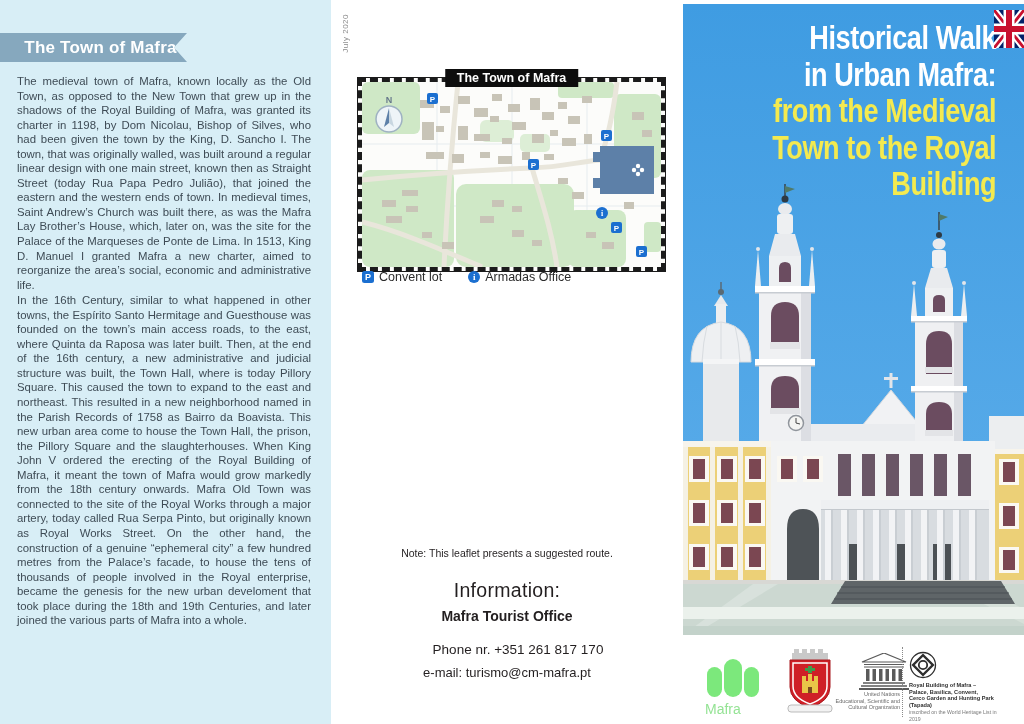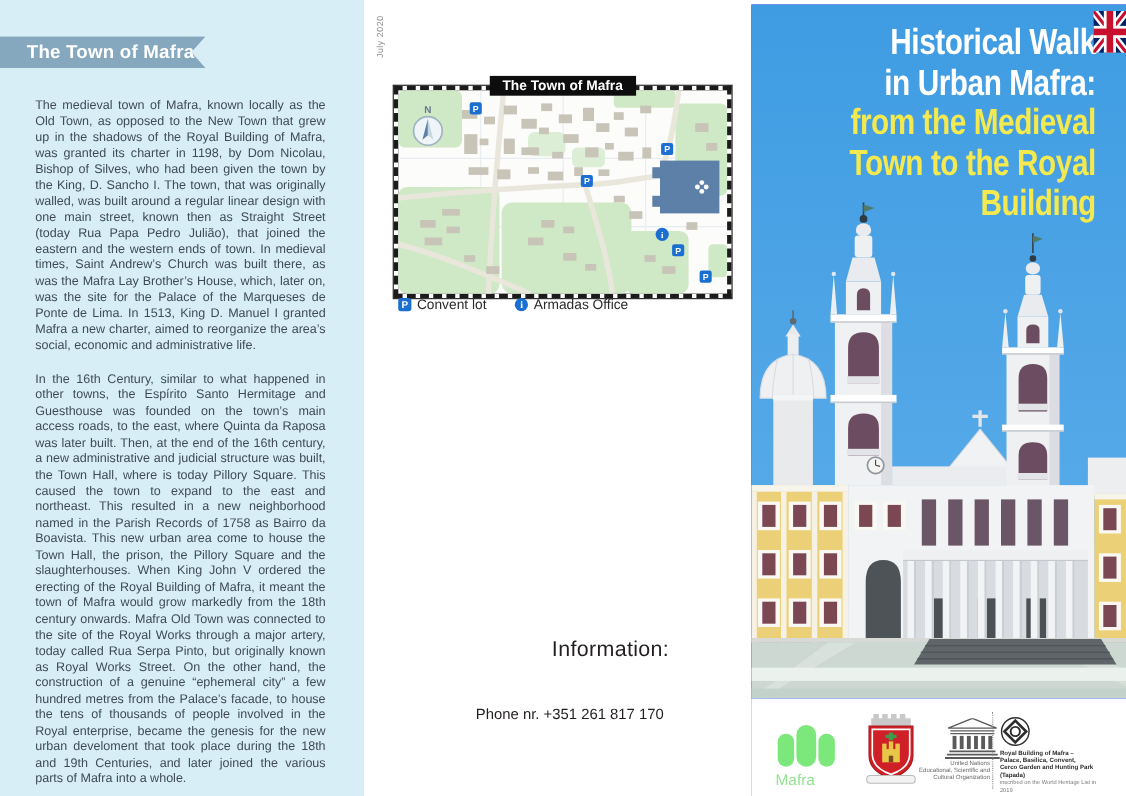--- a/index.html
+++ b/index.html
@@ -8,21 +8,21 @@
         font-family:"Liberation Sans",sans-serif;}
 
   
   .panel-left{position:absolute;left:0;top:0;width:331px;height:724px;background:#d8eef6;}
   .ribbon{position:absolute;left:0;top:33px;width:187px;height:29px;background:#86a8be;
           clip-path:polygon(0 0,100% 0,calc(100% - 13px) 50%,100% 100%,0 100%);
           color:#ffffff;font-weight:bold;font-size:17px;line-height:29px;text-align:center;
           padding-left:14px;box-sizing:border-box;letter-spacing:.2px;}
   .left-text{position:absolute;left:16px;top:73px;width:296px;color:#3e4b55;
              font-size:11.4px;line-height:14.55px;text-align:justify;}
-  .left-text p{margin:16px;}
+  .left-text p{margin:1px;}
 
   
   .panel-middle{position:absolute;left:331px;top:0;width:352px;height:724px;background:#ffffff;}
   .date-vertical{position:absolute;left:10px;top:14px;color:#8a8a8a;font-size:8px;
                  writing-mode:vertical-rl;transform:rotate(180deg);letter-spacing:.5px;}
   .map-box{position:absolute;left:27px;top:78px;width:299px;height:185px;background:#fcfcfa;
            border:4px dashed #1b1b1b;box-shadow:0 0 0 1px #1b1b1b, inset 0 0 0 1px #1b1b1b;}
   .map-banner{position:absolute;left:50%;top:-13px;transform:translateX(-50%);
               background:#0d0d0d;color:#ffffff;font-weight:bold;font-size:12.5px;
               padding:2px 12px;white-space:nowrap;z-index:3;}
@@ -31,21 +31,21 @@
           font-size:12.5px;color:#2b2b2b;}
   .legend .icon-p{display:inline-flex;align-items:center;justify-content:center;
           width:12px;height:12px;border-radius:2.5px;background:#1b6fd0;color:#fff;
           font-size:9px;font-weight:bold;margin-right:5px;}
   .legend .icon-i{display:inline-flex;align-items:center;justify-content:center;
           width:12px;height:12px;border-radius:50%;background:#1b6fd0;color:#fff;
           font-size:9px;font-weight:bold;font-family:"Liberation Serif",serif;margin-right:5px;}
   .legend .gap{width:26px;}
   .mid-center{position:absolute;left:0;width:352px;text-align:center;color:#231f20;}
   .note{top:547px;font-size:10.5px;}
-  .info-heading{top:579px;font-size:19.5px;letter-spacing:.3px;padding-left:48px;}
+  .info-heading{top:579px;font-size:19.5px;letter-spacing:.3px;}
   .info-office{top:608px;font-size:14px;font-weight:bold;}
   .info-address{top:626px;font-size:13.5px;}
   .info-phone{top:642px;font-size:13.5px;padding-left:11px;}
   .info-email{top:665px;font-size:13px;}
 
   
   .panel-right{position:absolute;left:683px;top:4px;width:346px;height:724px;background:#1d4ed8;}
   .photo{position:absolute;left:0;top:0;width:341px;height:631px;overflow:hidden;}
   .cover-title{position:absolute;top:16px;right:28px;text-align:right;z-index:5;}
   .cover-title span{display:block;font-weight:bold;font-size:33px;line-height:36.5px;
@@ -212,22 +212,25 @@
     </div>
 
     <div class="legend">
       <span class="icon-p">P</span>
       <span>Convent lot</span>
       <span class="gap"></span>
       <span class="icon-i">i</span>
       <span>Armadas Office</span>
     </div>
 
+    <div class="mid-center note">Note: This leaflet presents a suggested route.</div>
     <div class="mid-center info-heading">Information:</div>
+    <div class="mid-center info-office">Mafra Tourist Office</div>
     <div class="mid-center info-phone">Phone nr. +351 261 817 170</div>
+    <div class="mid-center info-email">e-mail: turismo@cm-mafra.pt</div>
   </section>
 
   <section class="panel-right">
     <div class="photo">
       <svg width="341" height="631" viewBox="0 0 341 631">
         <defs>
           <linearGradient id="sky" x1="0" y1="0" x2="0" y2="1">
             <stop offset="0" stop-color="#3f9ce2"></stop>
               <stop offset=".7" stop-color="#55a9e8"></stop>
               <stop offset="1" stop-color="#8ec4ef"></stop>

